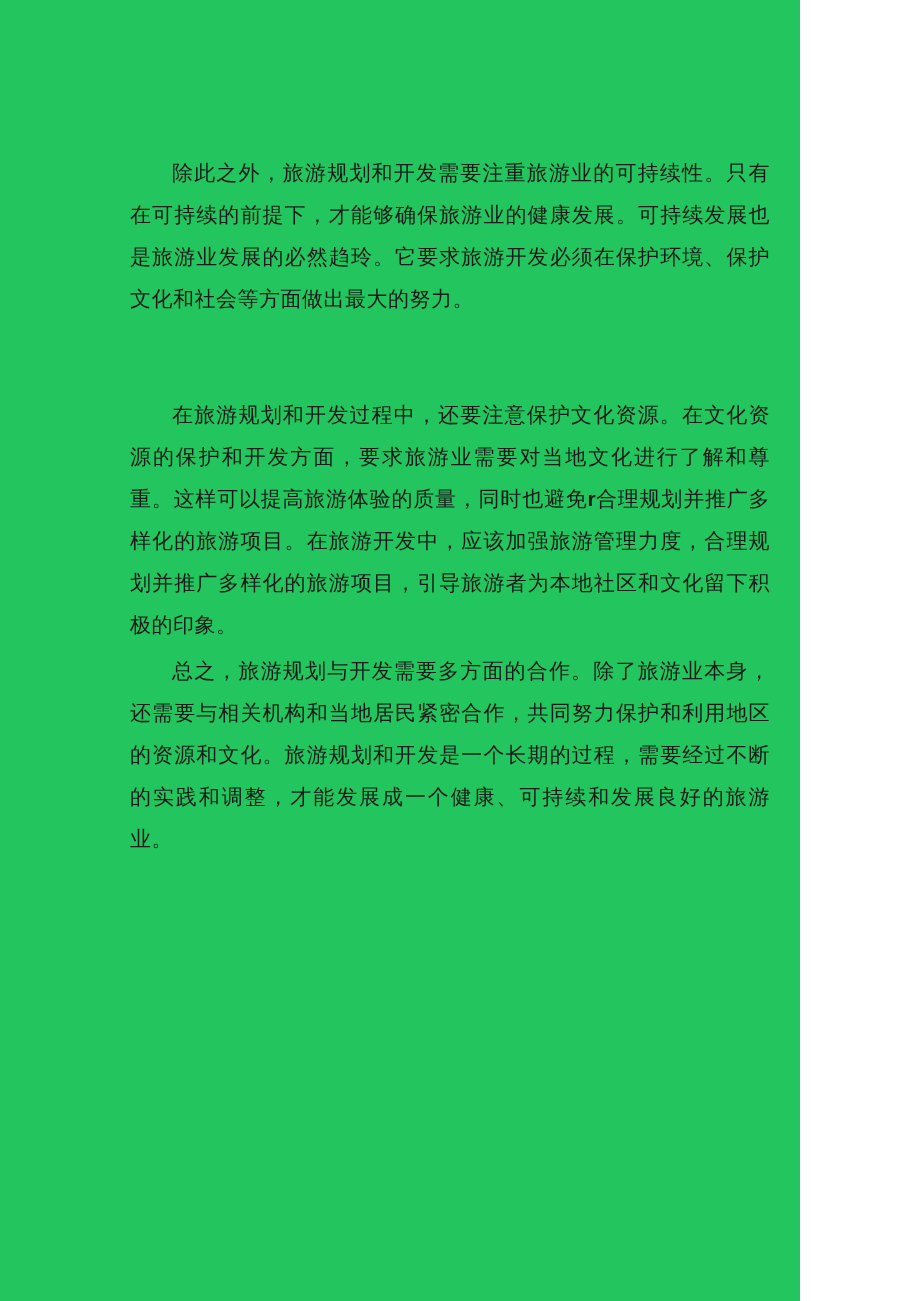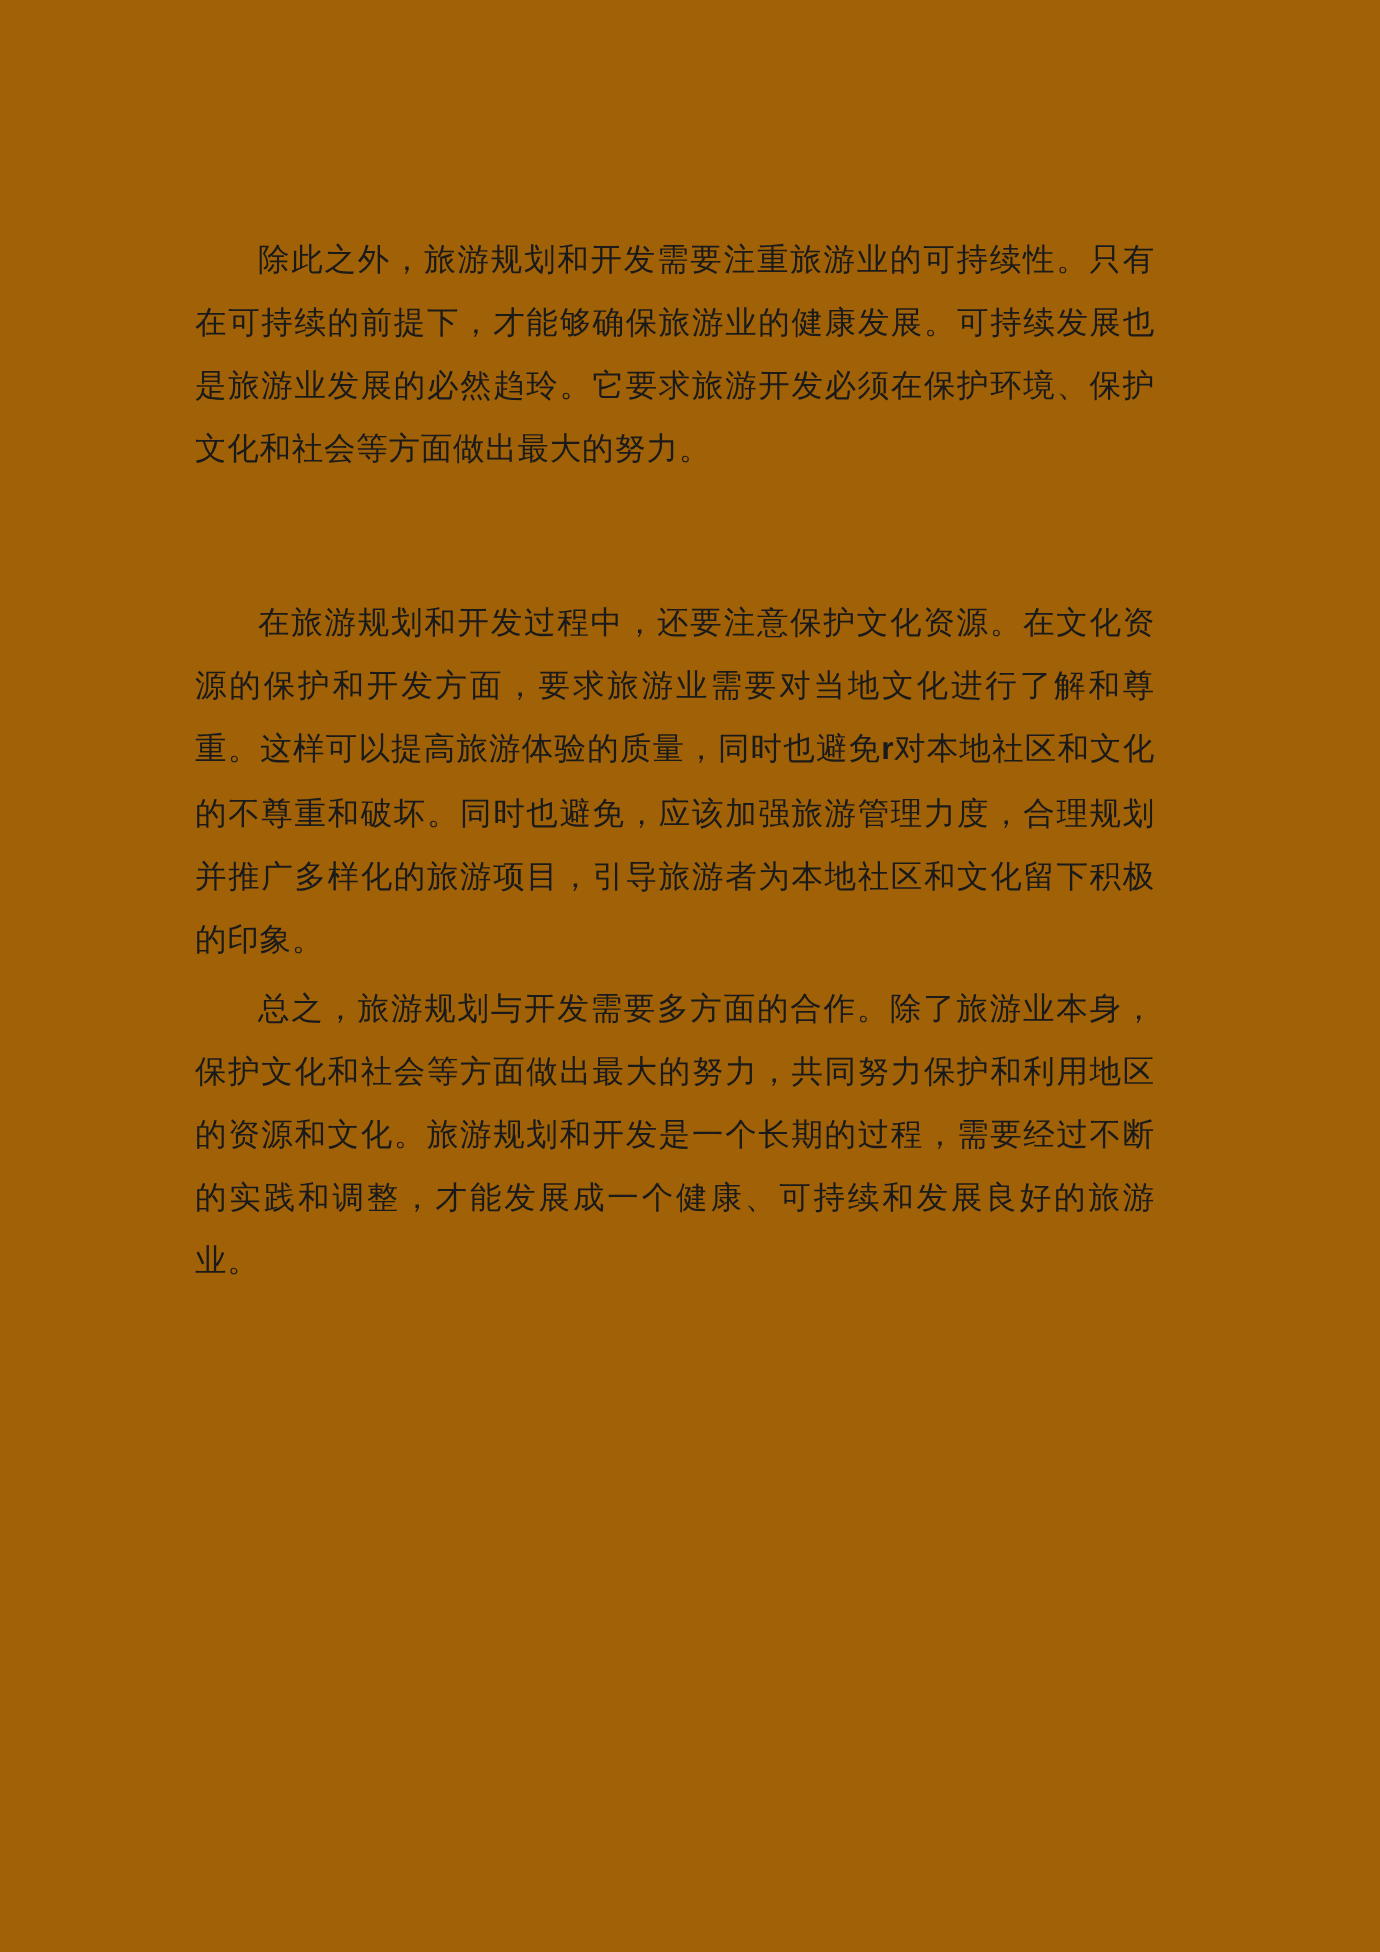--- a/index.html
+++ b/index.html
@@ -2,23 +2,23 @@
 <html><head>
   <meta charset="utf-8">
   <style>
     html, body {
       margin: 0;
       padding: 0;
       background: #ffffff;
     }
     .page {
       position: relative;
-      width: 920px;
+      width: 800px;
       height: 1301px;
-      background: #a16207;
+      background: #22c55e;
       overflow: hidden;
       font-family: "Liberation Serif", "DejaVu Serif", serif;
     }
     .text-block {
       position: absolute;
       left: 130px;
       top: 152px;
       width: 640px;
       color: #1a1a1a;
       font-size: 21px;
@@ -43,18 +43,18 @@
   </style>
 </head>
 <body>
 
 <div class="page">
   <div class="text-block">
 
     <p class="para para-1"><span>除此之外，旅游规划和开发需要注重旅游业的可持续性。只有在可持续的前提下，才能够确保旅游业的健康发展。可持续发展也是旅游业发展的必然趋玲。它要求旅游开发必须在保护环境、保护文化和社会等方面做出最大的努力。</span></p>
 
 
-    <p class="para para-3"><span>在旅游规划和开发过程中，还要注意保护文化资源。在文化资源的保护和开发方面，要求旅游业需要对当地文化进行了解和尊重。这样可以提高旅游体验的质量，同时也避免</span><span class="stray-char">r</span><span>对本地社区和文化的不尊重和破坏。同时也避免，应该加强旅游管理力度，合理规划并推广多样化的旅游项目，引导旅游者为本地社区和文化留下积极的印象。</span></p>
+    <p class="para para-3"><span>在旅游规划和开发过程中，还要注意保护文化资源。在文化资源的保护和开发方面，要求旅游业需要对当地文化进行了解和尊重。这样可以提高旅游体验的质量，同时也避免</span><span class="stray-char">r</span><span>合理规划并推广多样化的旅游项目。在旅游开发中，应该加强旅游管理力度，合理规划并推广多样化的旅游项目，引导旅游者为本地社区和文化留下积极的印象。</span></p>
 
-    <p class="para para-4"><span>总之，旅游规划与开发需要多方面的合作。除了旅游业本身，保护文化和社会等方面做出最大的努力，共同努力保护和利用地区的资源和文化。旅游规划和开发是一个长期的过程，需要经过不断的实践和调整，才能发展成一个健康、可持续和发展良好的旅游业。</span></p>
+    <p class="para para-4"><span>总之，旅游规划与开发需要多方面的合作。除了旅游业本身，还需要与相关机构和当地居民紧密合作，共同努力保护和利用地区的资源和文化。旅游规划和开发是一个长期的过程，需要经过不断的实践和调整，才能发展成一个健康、可持续和发展良好的旅游业。</span></p>
 
   </div>
 </div>
 
 </body></html>

